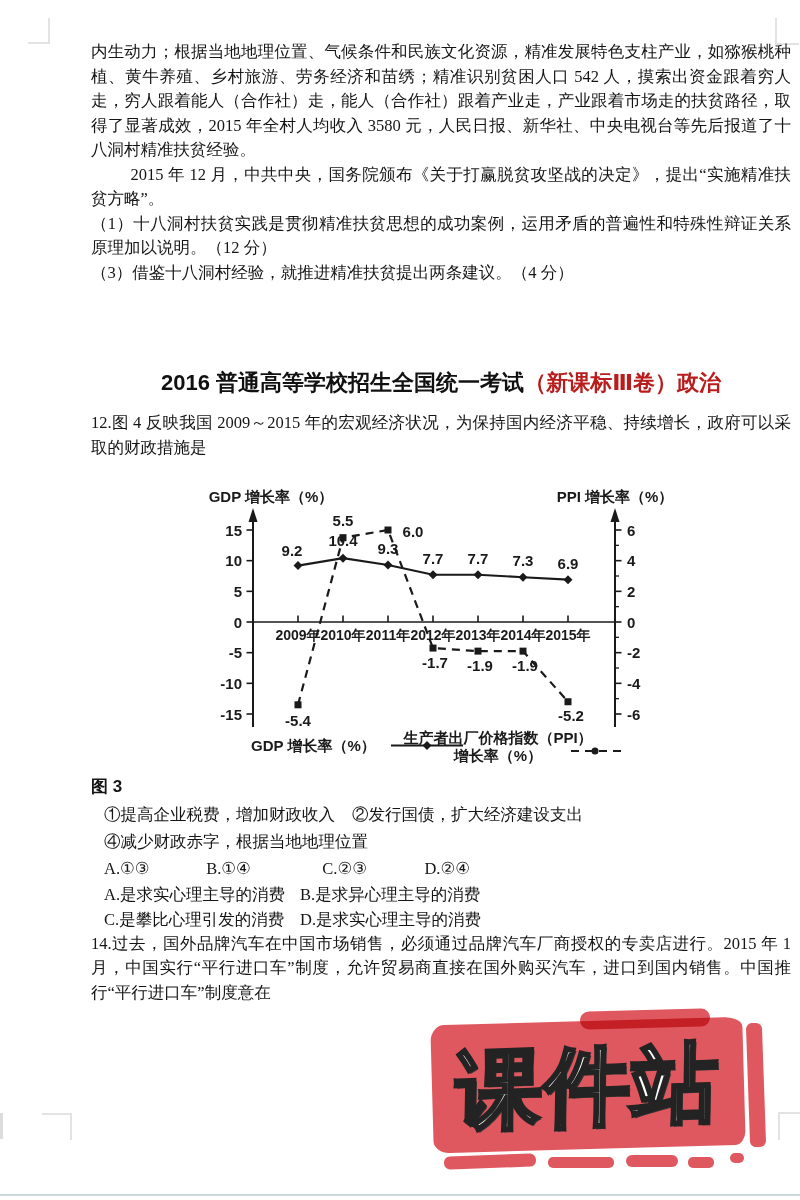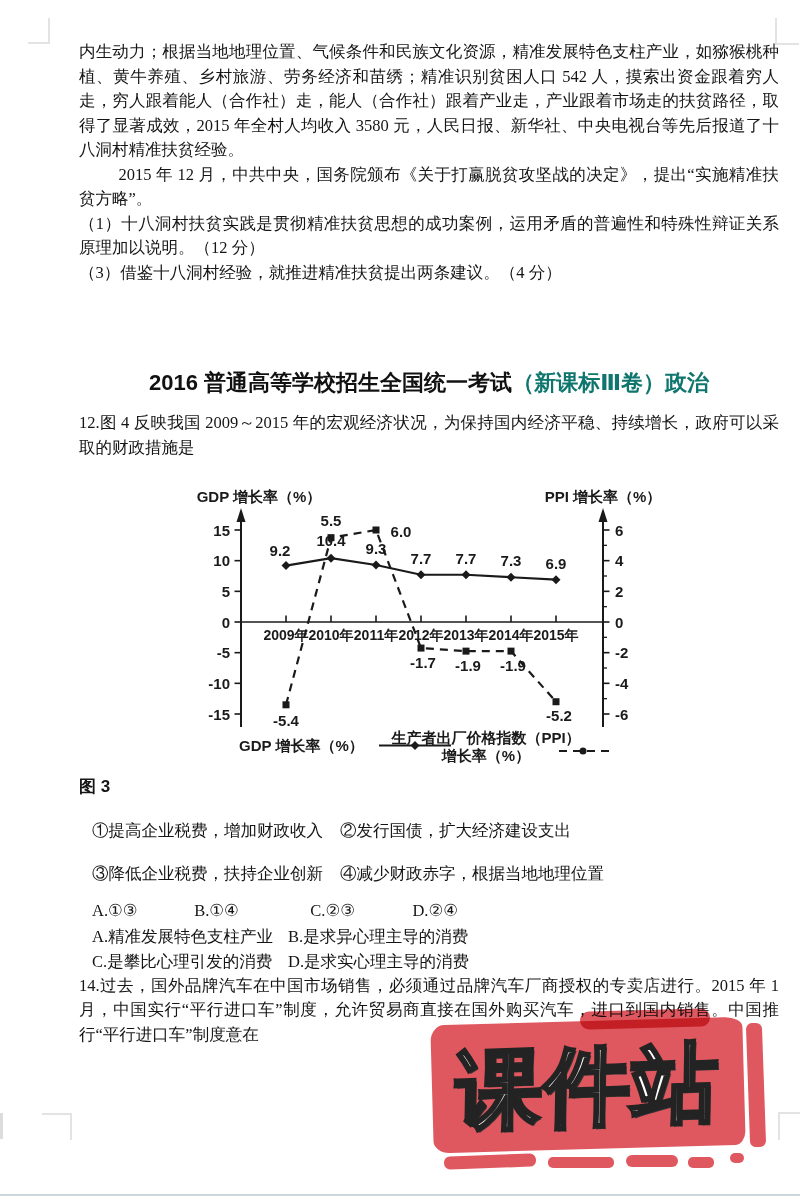--- a/index.html
+++ b/index.html
@@ -1,32 +1,32 @@
 <!DOCTYPE html>
 <html><head>
 <meta charset="utf-8">
 <style>
   html,body{margin:0;padding:0;background:#fff;}
   .page{position:relative;width:800px;height:1200px;background:#fff;overflow:hidden;
         font-family:"Liberation Serif","DejaVu Serif",serif;color:#151515;}
-  .content{position:absolute;left:79px;top:40px;width:700px;}
+  .content{position:absolute;left:91px;top:40px;width:700px;}
   .content p{margin:0;font-size:16.5px;line-height:24.5px;text-align:justify;}
   p.indent{text-indent:2.4em;}
   .exam-title{margin:84px 0 0 0;text-align:center;font-family:"Liberation Sans","DejaVu Sans",sans-serif;
         font-weight:bold;font-size:22px;line-height:28px;color:#111;}
   .q12-stem{margin-top:14px !important;}
   .chart-wrap{margin:20px 0 0 72px;width:540px;height:290px;}
   svg.chart{font-family:"Liberation Sans","DejaVu Sans",sans-serif;}
   .chart-note{margin:0 0 0 88px !important;font-family:"Liberation Sans","DejaVu Sans",sans-serif;
         font-weight:bold;font-size:14px !important;white-space:nowrap;text-align:left !important;}
   .fig-caption{margin-top:5px !important;text-align:center;
         font-family:"Liberation Sans","DejaVu Sans",sans-serif;font-weight:bold;font-size:17px !important;}
-  .opt-row{display:flex;padding-left:13px;font-size:16.5px;line-height:25px;margin-top:18px;}
+  .opt-row{display:flex;padding-left:13px;font-size:16.5px;line-height:25px;margin-top:2px;}
   .opt-row .col1{width:248px;flex:none;}
-  .ans-row{padding-left:13px;font-size:16.5px;line-height:26px;margin-top:12px;}
+  .ans-row{padding-left:13px;font-size:16.5px;line-height:26px;margin-top:2px;}
   .ans-row span{display:inline-block;}
   .ans-a{width:98px;} .ans-b{width:112px;} .ans-c{width:98px;}
   .opt13-row{display:flex;padding-left:13px;font-size:16.5px;line-height:25px;}
   .opt13-row .col1{width:196px;flex:none;}
   
   .corner{position:absolute;}
   .corner-tl{left:28px;top:18px;width:20px;height:24px;border-right:2px solid #e3e3e3;border-bottom:2px solid #e3e3e3;}
   .corner-tr{left:775px;top:18px;width:22px;height:25px;border-left:2px solid #e3e3e3;border-bottom:2px solid #e3e3e3;}
   .corner-bl{left:42px;top:1113px;width:28px;height:25px;border-top:2px solid #e3e3e3;border-right:2px solid #e3e3e3;}
   .corner-br{left:778px;top:1112px;width:20px;height:26px;border-top:2px solid #e3e3e3;border-left:2px solid #e3e3e3;}
@@ -60,21 +60,21 @@
   <div class="corner corner-br"></div>
   <div class="left-sliver"></div>
   <div class="bottom-line"></div>
 
   <div class="content">
     <p>内生动力；根据当地地理位置、气候条件和民族文化资源，精准发展特色支柱产业，如猕猴桃种植、黄牛养殖、乡村旅游、劳务经济和苗绣；精准识别贫困人口 542 人，摸索出资金跟着穷人走，穷人跟着能人（合作社）走，能人（合作社）跟着产业走，产业跟着市场走的扶贫路径，取得了显著成效，2015 年全村人均收入 3580 元，人民日报、新华社、中央电视台等先后报道了十八洞村精准扶贫经验。</p>
     <p class="indent">2015 年 12 月，中共中央，国务院颁布《关于打赢脱贫攻坚战的决定》，提出“实施精准扶贫方略”。</p>
     <p>（1）十八洞村扶贫实践是贯彻精准扶贫思想的成功案例，运用矛盾的普遍性和特殊性辩证关系原理加以说明。（12 分）</p>
     <p>（3）借鉴十八洞村经验，就推进精准扶贫提出两条建议。（4 分）</p>
 
-    <h1 class="exam-title"><span>2016 普通高等学校招生全国统一考试</span><span style="color: #0f766e;">（新课标Ⅲ卷）政治</span></h1>
+    <h1 class="exam-title"><span>2016 普通高等学校招生全国统一考试</span><span style="color: #b91c1c;">（新课标Ⅲ卷）政治</span></h1>
 
     <p class="q12-stem">12.图 4 反映我国 2009～2015 年的宏观经济状况，为保持国内经济平稳、持续增长，政府可以采取的财政措施是</p>
 
     <div class="chart-wrap">
       <svg id="chart" class="chart" width="540" height="290" viewBox="0 0 540 290">
           <g>
             <line x1="90" y1="32" x2="90" y2="247" stroke="#1a1a1a" stroke-width="2"></line>
             <polygon points="85.5,42 94.5,42 90,28" fill="#1a1a1a"></polygon>
             <line x1="452" y1="32" x2="452" y2="247" stroke="#1a1a1a" stroke-width="2"></line>
             <polygon points="447.5,42 456.5,42 452,28" fill="#1a1a1a"></polygon>
@@ -176,32 +176,31 @@
         </svg>
     </div>
 
     <p class="fig-caption">图 3</p>
 
     <div class="opt-row">
       <span class="col1">①提高企业税费，增加财政收入</span>
       <span>②发行国债，扩大经济建设支出</span>
     </div>
     <div class="opt-row">
-      <span class="col1">③降低企业税费，扶持企业创新</span>
       <span>④减少财政赤字，根据当地地理位置</span>
     </div>
     <div class="ans-row">
       <span class="ans-a">A.①③</span>
       <span class="ans-b">B.①④</span>
       <span class="ans-c">C.②③</span>
       <span>D.②④</span>
     </div>
 
     <div class="opt13-row">
-      <span class="col1">A.精准发展特色支柱产业</span>
+      <span class="col1">A.是求实心理主导的消费</span>
       <span>B.是求异心理主导的消费</span>
     </div>
     <div class="opt13-row">
       <span class="col1">C.是攀比心理引发的消费</span>
       <span>D.是求实心理主导的消费</span>
     </div>
 
     <p>14.过去，国外品牌汽车在中国市场销售，必须通过品牌汽车厂商授权的专卖店进行。2015 年 1 月，中国实行“平行进口车”制度，允许贸易商直接在国外购买汽车，进口到国内销售。中国推行“平行进口车”制度意在</p>
   </div>
 

